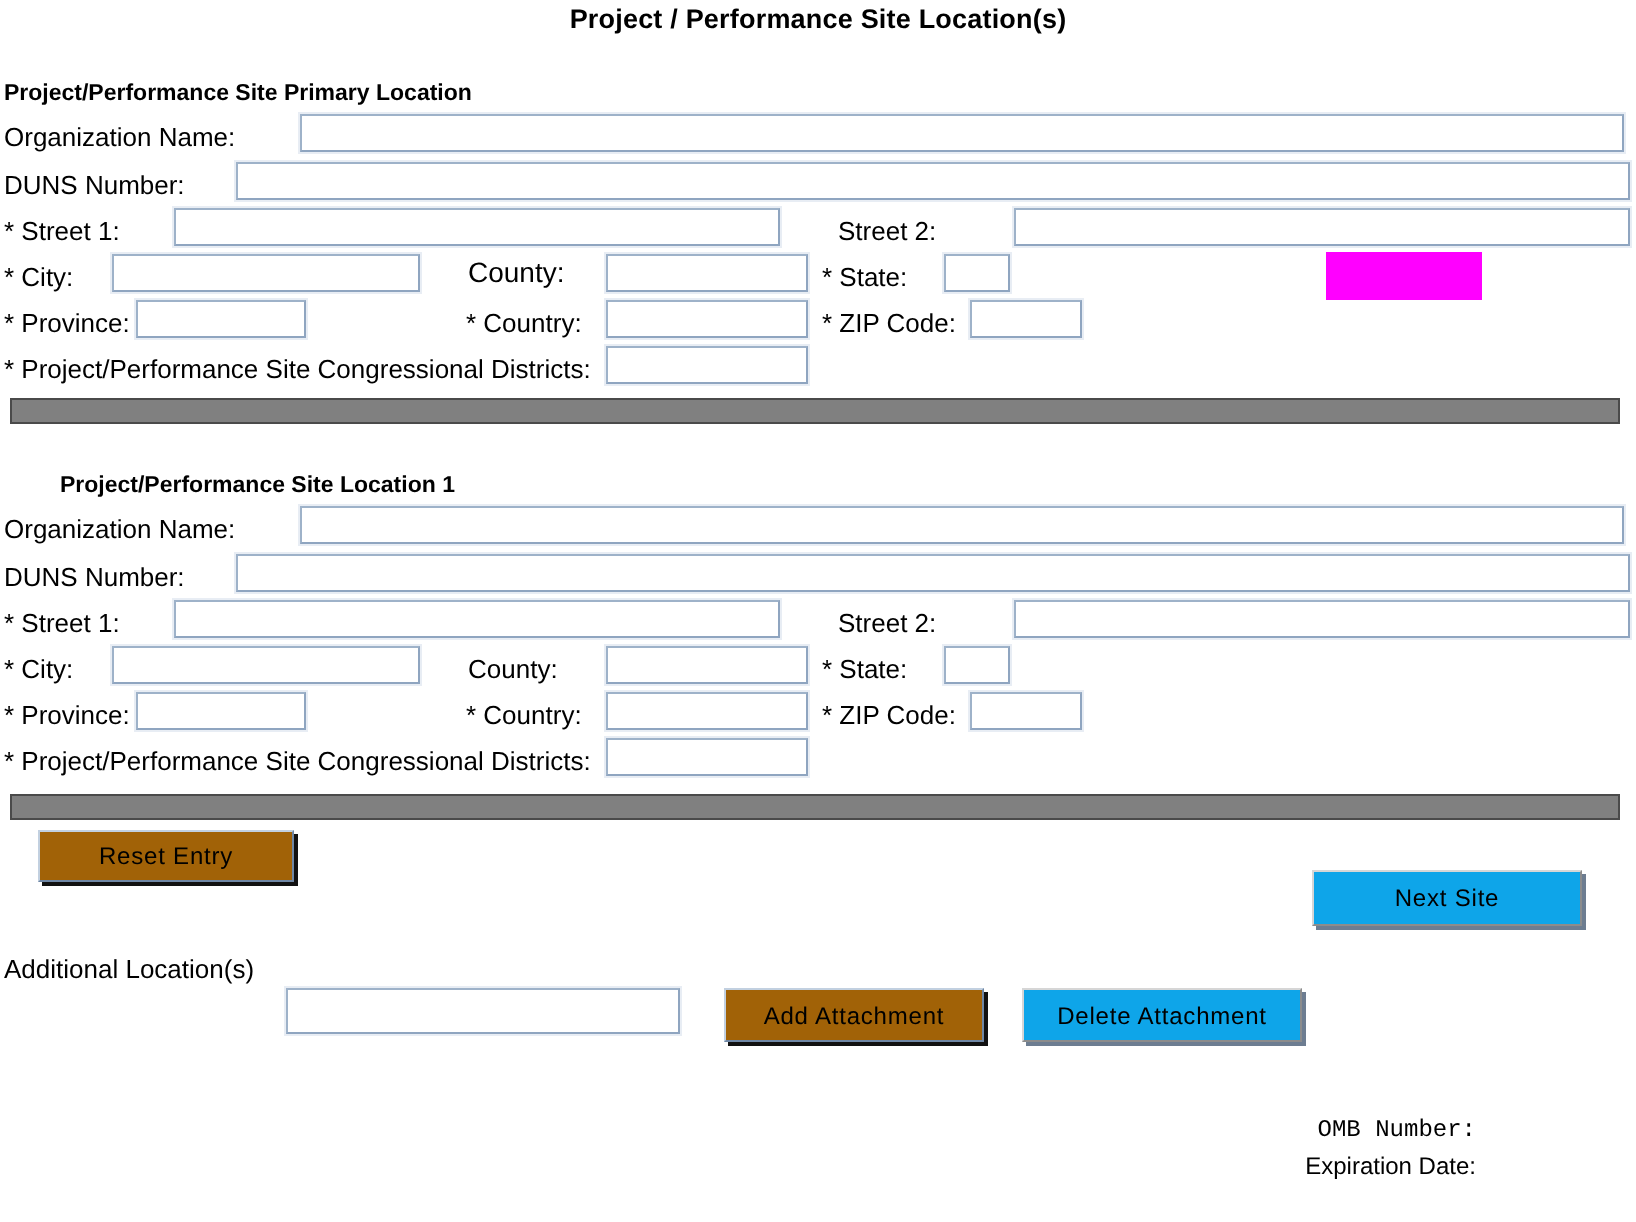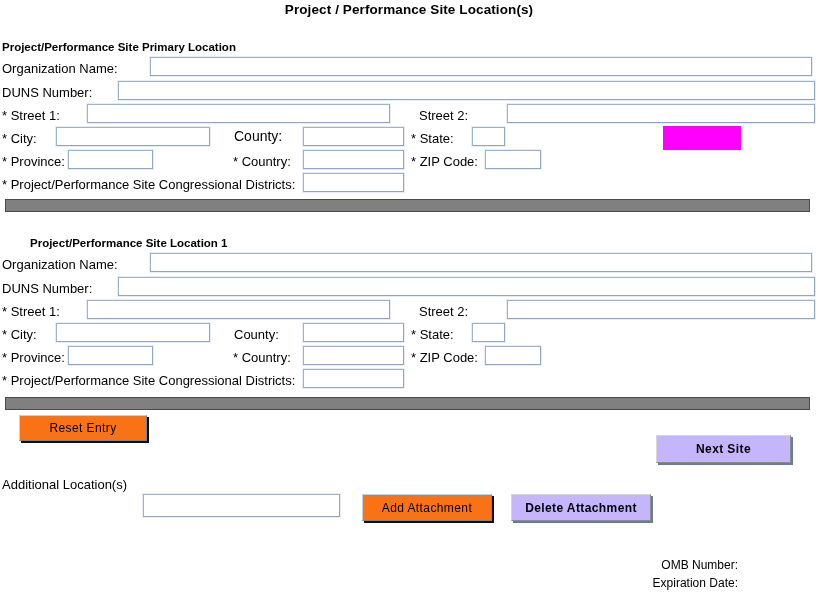--- a/index.html
+++ b/index.html
@@ -98,33 +98,32 @@
     color: #000;
     text-align: center;
     white-space: nowrap;
     cursor: pointer;
     display: flex;
     align-items: center;
     justify-content: center;
     letter-spacing: .4px;
   }
   .btn-blue {
-    background: #f97316;
+    background: #a16207;
     border: 1px solid #6f87a5;
     border-top-color: #c2d0e0;
     border-left-color: #c2d0e0;
     box-shadow: 2px 2px 0 #111111;
   }
   .btn-white {
-    background: #c4b5fd;
+    background: #0ea5e9;
     border: 1px solid #8c8c8c;
     border-top-color: #d6d6d6;
     border-left-color: #d6d6d6;
     box-shadow: 2px 2px 0 #6d7d91;
-    font-weight: bold;
   }
 
   
   .footer-line {
     position: absolute;
     font-size: 12px;
     text-align: right;
     white-space: nowrap;
   }
 </style>
@@ -216,16 +215,16 @@
   <div class="btn btn-white" style="left:656px; top:435px; width:135px; height:28px;">Next Site</div>
 
   <div class="lbl" style="left:2px; top:478px;">Additional Location(s)</div>
   <input class="fld" style="left: 143px; top: 494px; width: 197px; height: 23px;" value="">
 
   <div class="btn btn-blue" style="left:362px; top:494px; width:130px; height:27px;">Add Attachment</div>
 
   <div class="btn btn-white" style="left:511px; top:494px; width:140px; height:27px;">Delete Attachment</div>
 
 
-  <div class="footer-line" style="left:560px; top:558px; width:178px;">OMB Number:</div>
+  <div class="footer-line" style="left:560px; top:558px; width:178px;font-family:Liberation Mono, monospace;">OMB Number:</div>
   <div class="footer-line" style="left:560px; top:576px; width:178px;">Expiration Date:</div>
 
 </div>
 
 </body></html>

